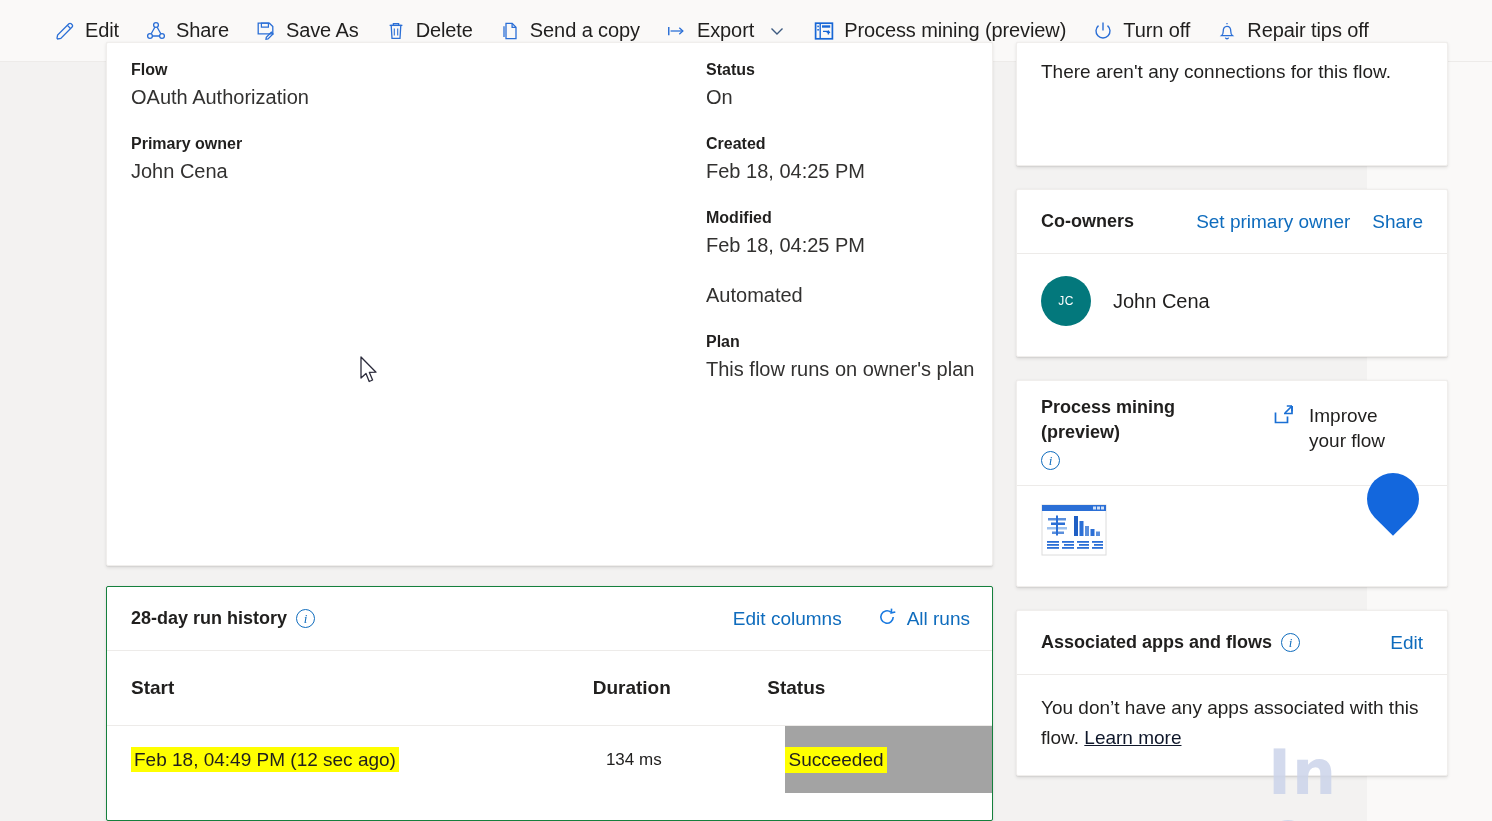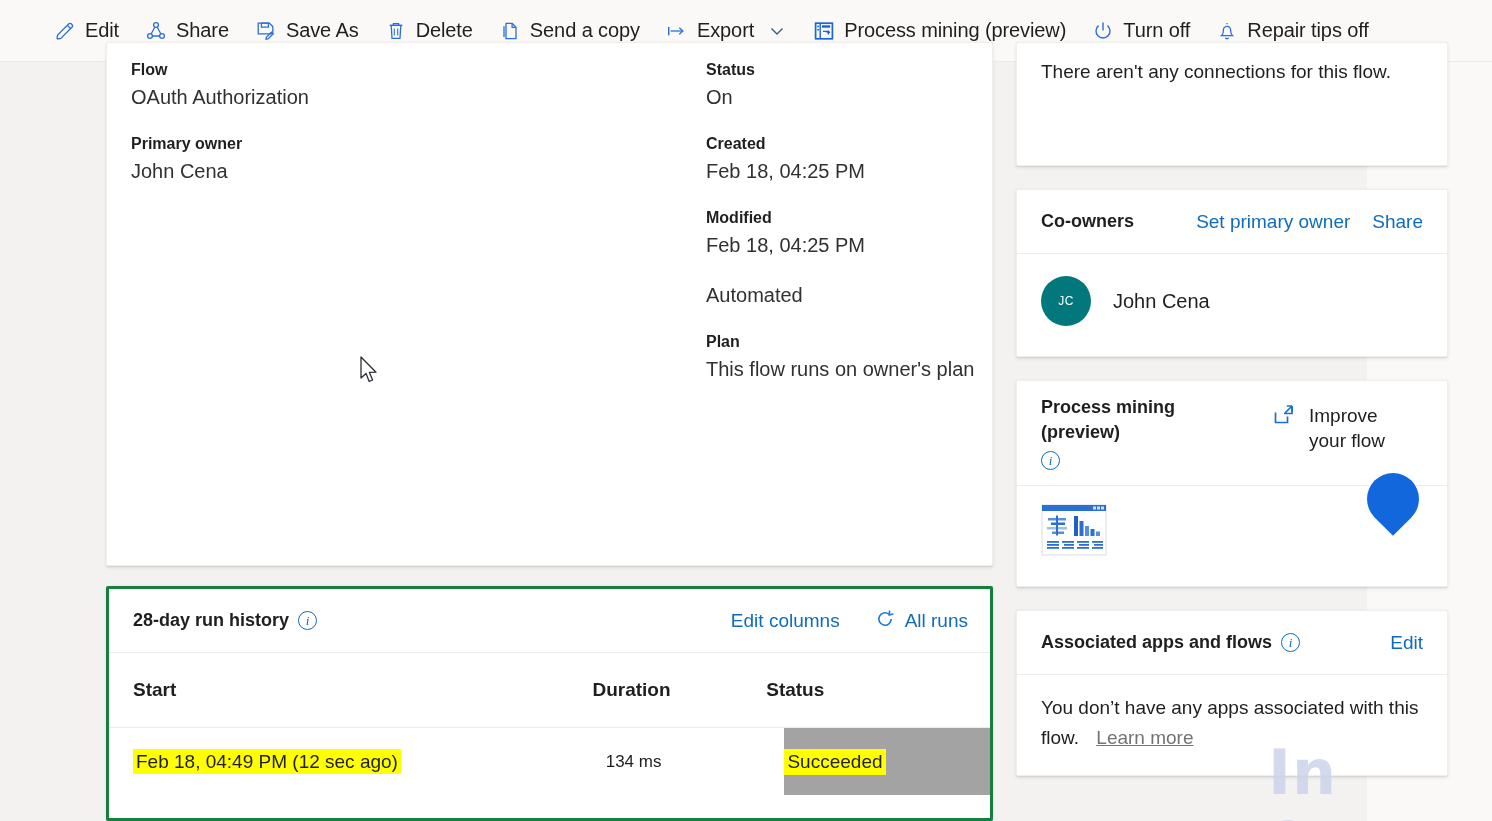--- a/index.html
+++ b/index.html
@@ -43,21 +43,21 @@
   .col-left  { position: absolute; left: 24px; top: 16px; width: 520px; }
   .col-right { position: absolute; left: 599px; top: 16px; width: 270px; }
   .fld { margin-bottom: 21px; }
   .fld-label { font-size: 16px; font-weight: 700; color: #201f1e; line-height: 22px; margin-bottom: 2px; }
   .fld-value { font-size: 20px; font-weight: 400; color: #323130; line-height: 29px; }
 
   
   #run-card {
     position: absolute; left: 106px; top: 586px; width: 887px; height: 235px;
     background: #ffffff;
-    border: 3px solid #15803d;
+    border: 1px solid #15803d;
     border-radius: 2px;
     box-shadow: 0 1.2px 3.6px rgba(0,0,0,0.09), 0 0.3px 0.9px rgba(0,0,0,0.06);
     overflow: hidden;
   }
   #run-header {
     height: 64px; border-bottom: 1px solid #edebe9;
     display: flex; align-items: center; padding: 0 22px 0 24px;
   }
   #run-title { font-size: 18px; font-weight: 700; color: #201f1e; }
   .info-circle {
@@ -125,21 +125,21 @@
   #pm-metric-value { font-size: 34px; color: #201f1e; line-height: 46px; }
   #droplet {
     position: absolute; right: 28px; top: 92px;
     width: 52px; height: 52px;
     background: #1367dd;
     border-radius: 0 50% 50% 50%;
     transform: rotate(-135deg);
   }
   .pm-thumb { width: 66px; height: 52px; flex: none; }
 
-  .underline-link { color: #737373; text-decoration: underline; margin-left: 12px; }
+  .underline-link { color: #0f172a; text-decoration: underline; }
 
   
   #watermark {
     position: absolute; left: 1268px; top: 742px;
     font-size: 62px; font-weight: 700;
     color: #ccd4ea; opacity: 0.85;
     letter-spacing: 1px; line-height: 62px;
     font-family: "DejaVu Sans", sans-serif;
     pointer-events: none; user-select: none;
   }

